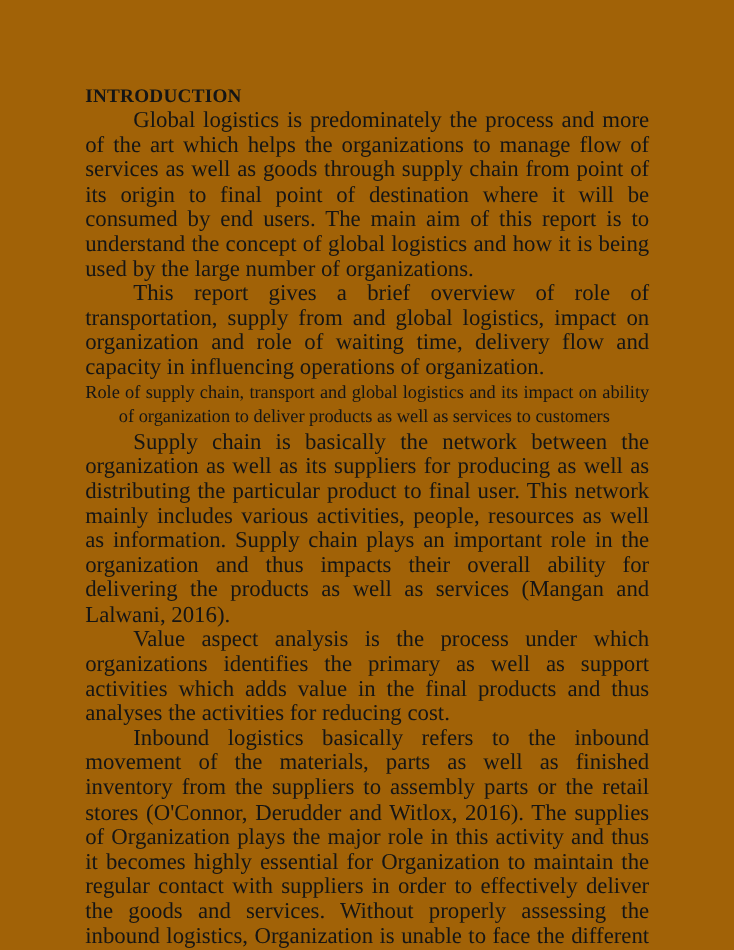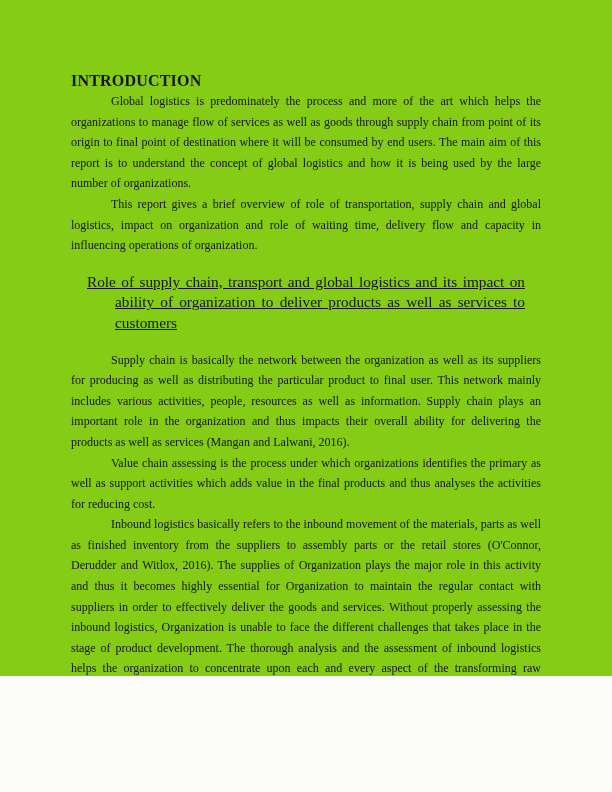--- a/index.html
+++ b/index.html
@@ -9,65 +9,64 @@
   body {
     width: 612px;
     height: 792px;
     background: #fbfbfa;
     font-family: "Liberation Serif", serif;
     color: #151515;
   }
   .page {
     box-sizing: border-box;
     width: 612px;
-    height: 676px;
+    height: 792px;
     padding: 70px 71px 40px 71px;
-    background: #84cc16;
+    background: #a16207;
     overflow: hidden;
   }
   .heading {
     font-size: 16px;
     font-weight: bold;
     line-height: 21px;
     margin: 0;
     padding: 0;
     letter-spacing: 0.2px;
   }
   .para {
-    font-size: 12px;
+    font-size: 19px;
     line-height: 20.6px;
     text-align: justify;
     text-indent: 40px;
     margin: 0;
     padding: 0;
   }
   .subheading {
     font-size: 15.3px;
     line-height: 20.6px;
     text-align: justify;
-    text-decoration: underline;
     padding-left: 28px;
     text-indent: -28px;
-    margin: 16px;
+    margin: 0;
   }
 </style>
 </head>
 <body>
 
 <div class="page">
 
   <h1 class="heading">INTRODUCTION</h1>
 
   <p class="para">Global logistics is predominately the process and more of the art which helps the organizations to manage flow of services as well as goods through supply chain from point of its origin to final point of destination where it will be consumed by end users. The main aim of this report is to understand the concept of global logistics and how it is being used by the large number of organizations.</p>
 
-  <p class="para">This report gives a brief overview of role of transportation, supply chain and global logistics, impact on organization and role of waiting time, delivery flow and capacity in influencing operations of organization.</p>
+  <p class="para">This report gives a brief overview of role of transportation, supply from and global logistics, impact on organization and role of waiting time, delivery flow and capacity in influencing operations of organization.</p>
 
 
   <p class="subheading">Role of supply chain, transport and global logistics and its impact on ability of organization to deliver products as well as services to customers</p>
 
   <p class="para">Supply chain is basically the network between the organization as well as its suppliers for producing as well as distributing the particular product to final user. This network mainly includes various activities, people, resources as well as information. Supply chain plays an important role in the organization and thus impacts their overall ability for delivering the products as well as services (Mangan and Lalwani, 2016).</p>
 
-  <p class="para">Value chain assessing is the process under which organizations identifies the primary as well as support activities which adds value in the final products and thus analyses the activities for reducing cost.</p>
+  <p class="para">Value aspect analysis is the process under which organizations identifies the primary as well as support activities which adds value in the final products and thus analyses the activities for reducing cost.</p>
 
 
   <p class="para">Inbound logistics basically refers to the inbound movement of the materials, parts as well as finished inventory from the suppliers to assembly parts or the retail stores (O'Connor, Derudder and Witlox, 2016). The supplies of Organization plays the major role in this activity and thus it becomes highly essential for Organization to maintain the regular contact with suppliers in order to effectively deliver the goods and services. Without properly assessing the inbound logistics, Organization is unable to face the different challenges that takes place in the stage of product development. The thorough analysis and the assessment of inbound logistics helps the organization to concentrate upon each and every aspect of the transforming raw material to the finished product. Company retrieve the raw material, internally disseminate this</p>
 
 </div>
 
 </body></html>

